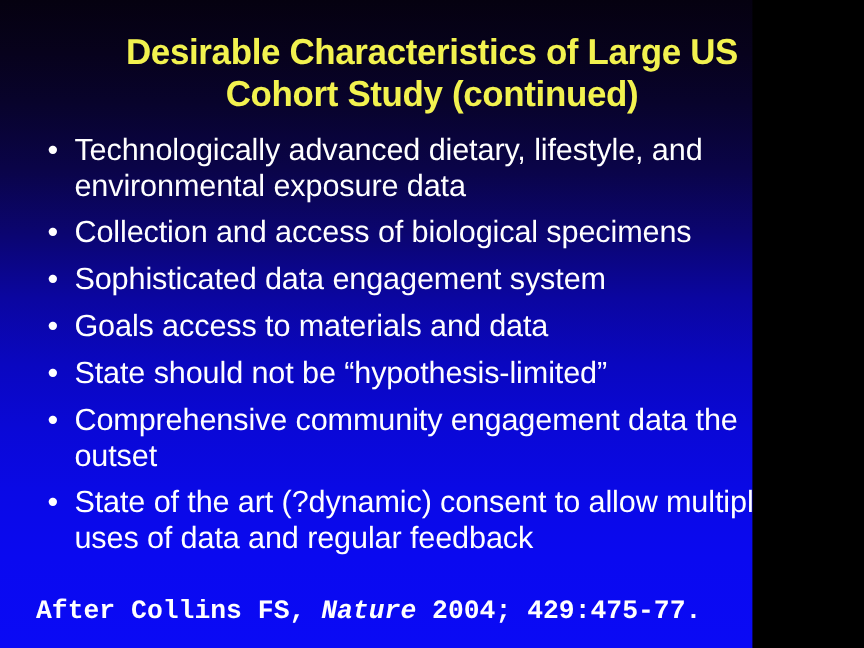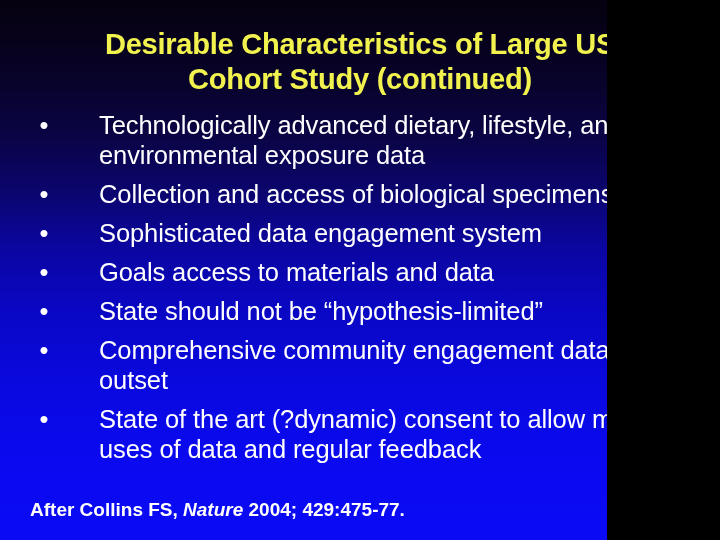--- a/index.html
+++ b/index.html
@@ -18,20 +18,21 @@
         #08032c 16%,
         #0a0448 26%,
         #0b0570 36%,
         #0b06a0 46%,
         #0a07c0 56%,
         #0a08d6 66%,
         #0a09e6 76%,
         #0a09f0 86%,
         #0a0af5 100%);
     font-family: "Liberation Sans", sans-serif;
+    padding-left: 20px;
     -webkit-font-smoothing: antialiased;
   }
 
   
   #title {
     position: absolute;
     left: 40px;
     top: 26px;
     width: 640px;
     text-align: center;
@@ -66,33 +67,33 @@
     left: 7px;
     top: 0;
     width: 14px;
     text-align: center;
     font-size: 25.5px;
     line-height: 30px;
     color: #ffffff;
   }
   .bullet .btext {
     display: block;
-    margin-left: 37px;
   }
 
   
   #citation {
     position: absolute;
     left: 30px;
     top: 498px;
     color: #ffffff;
-    font-size: 19px;
+    font-size: 22px;
     font-weight: bold;
     line-height: 23px;
     letter-spacing: 0px;
+    font-family: Liberation Mono, monospace;
   }
   #citation .ital {
     font-style: italic;
   }
 </style>
 </head>
 <body>
 
 <div id="slide">
 

